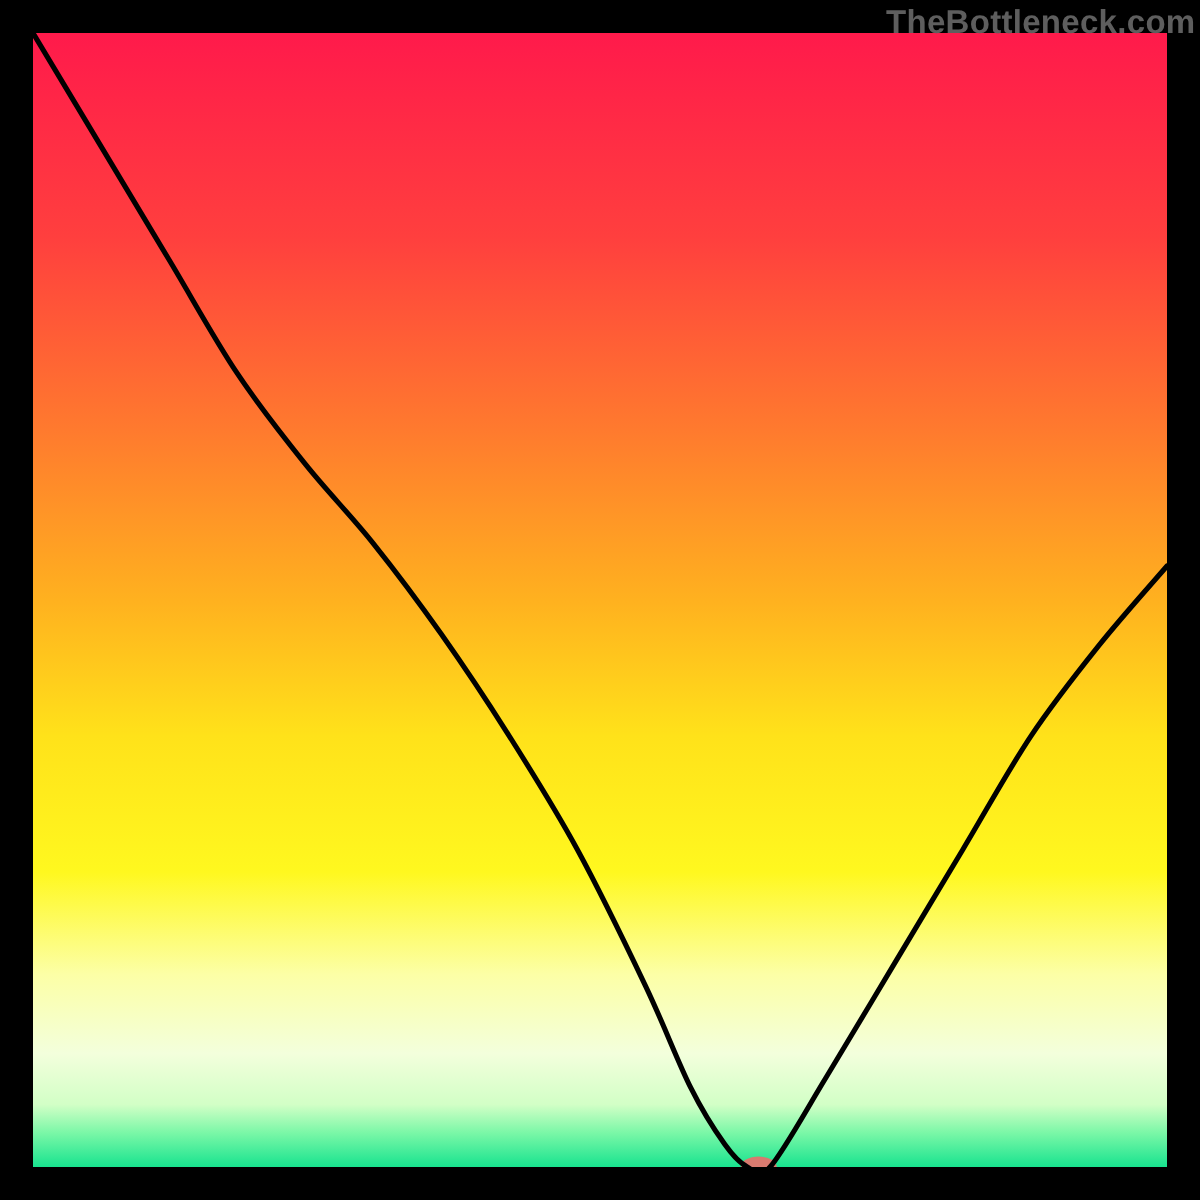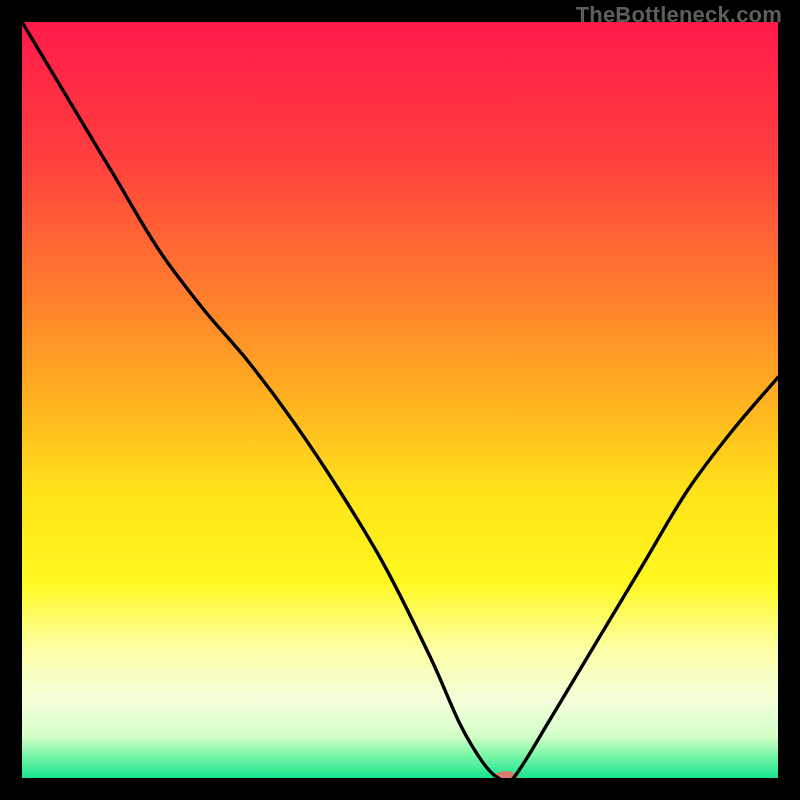--- a/index.html
+++ b/index.html
@@ -13,21 +13,21 @@
   }
   .frame {
     position: relative;
     width: 800px;
     height: 800px;
     background: #000;
   }
   .watermark {
     position: absolute;
     top: 2px;
-    right: 18px;
+    right: 3px;
     font-size: 22px;
     font-weight: 600;
     color: #5e5e5e;
     letter-spacing: 0.2px;
     z-index: 5;
     text-align: center;
   }
   svg.plot {
     position: absolute;
     left: 22px;

